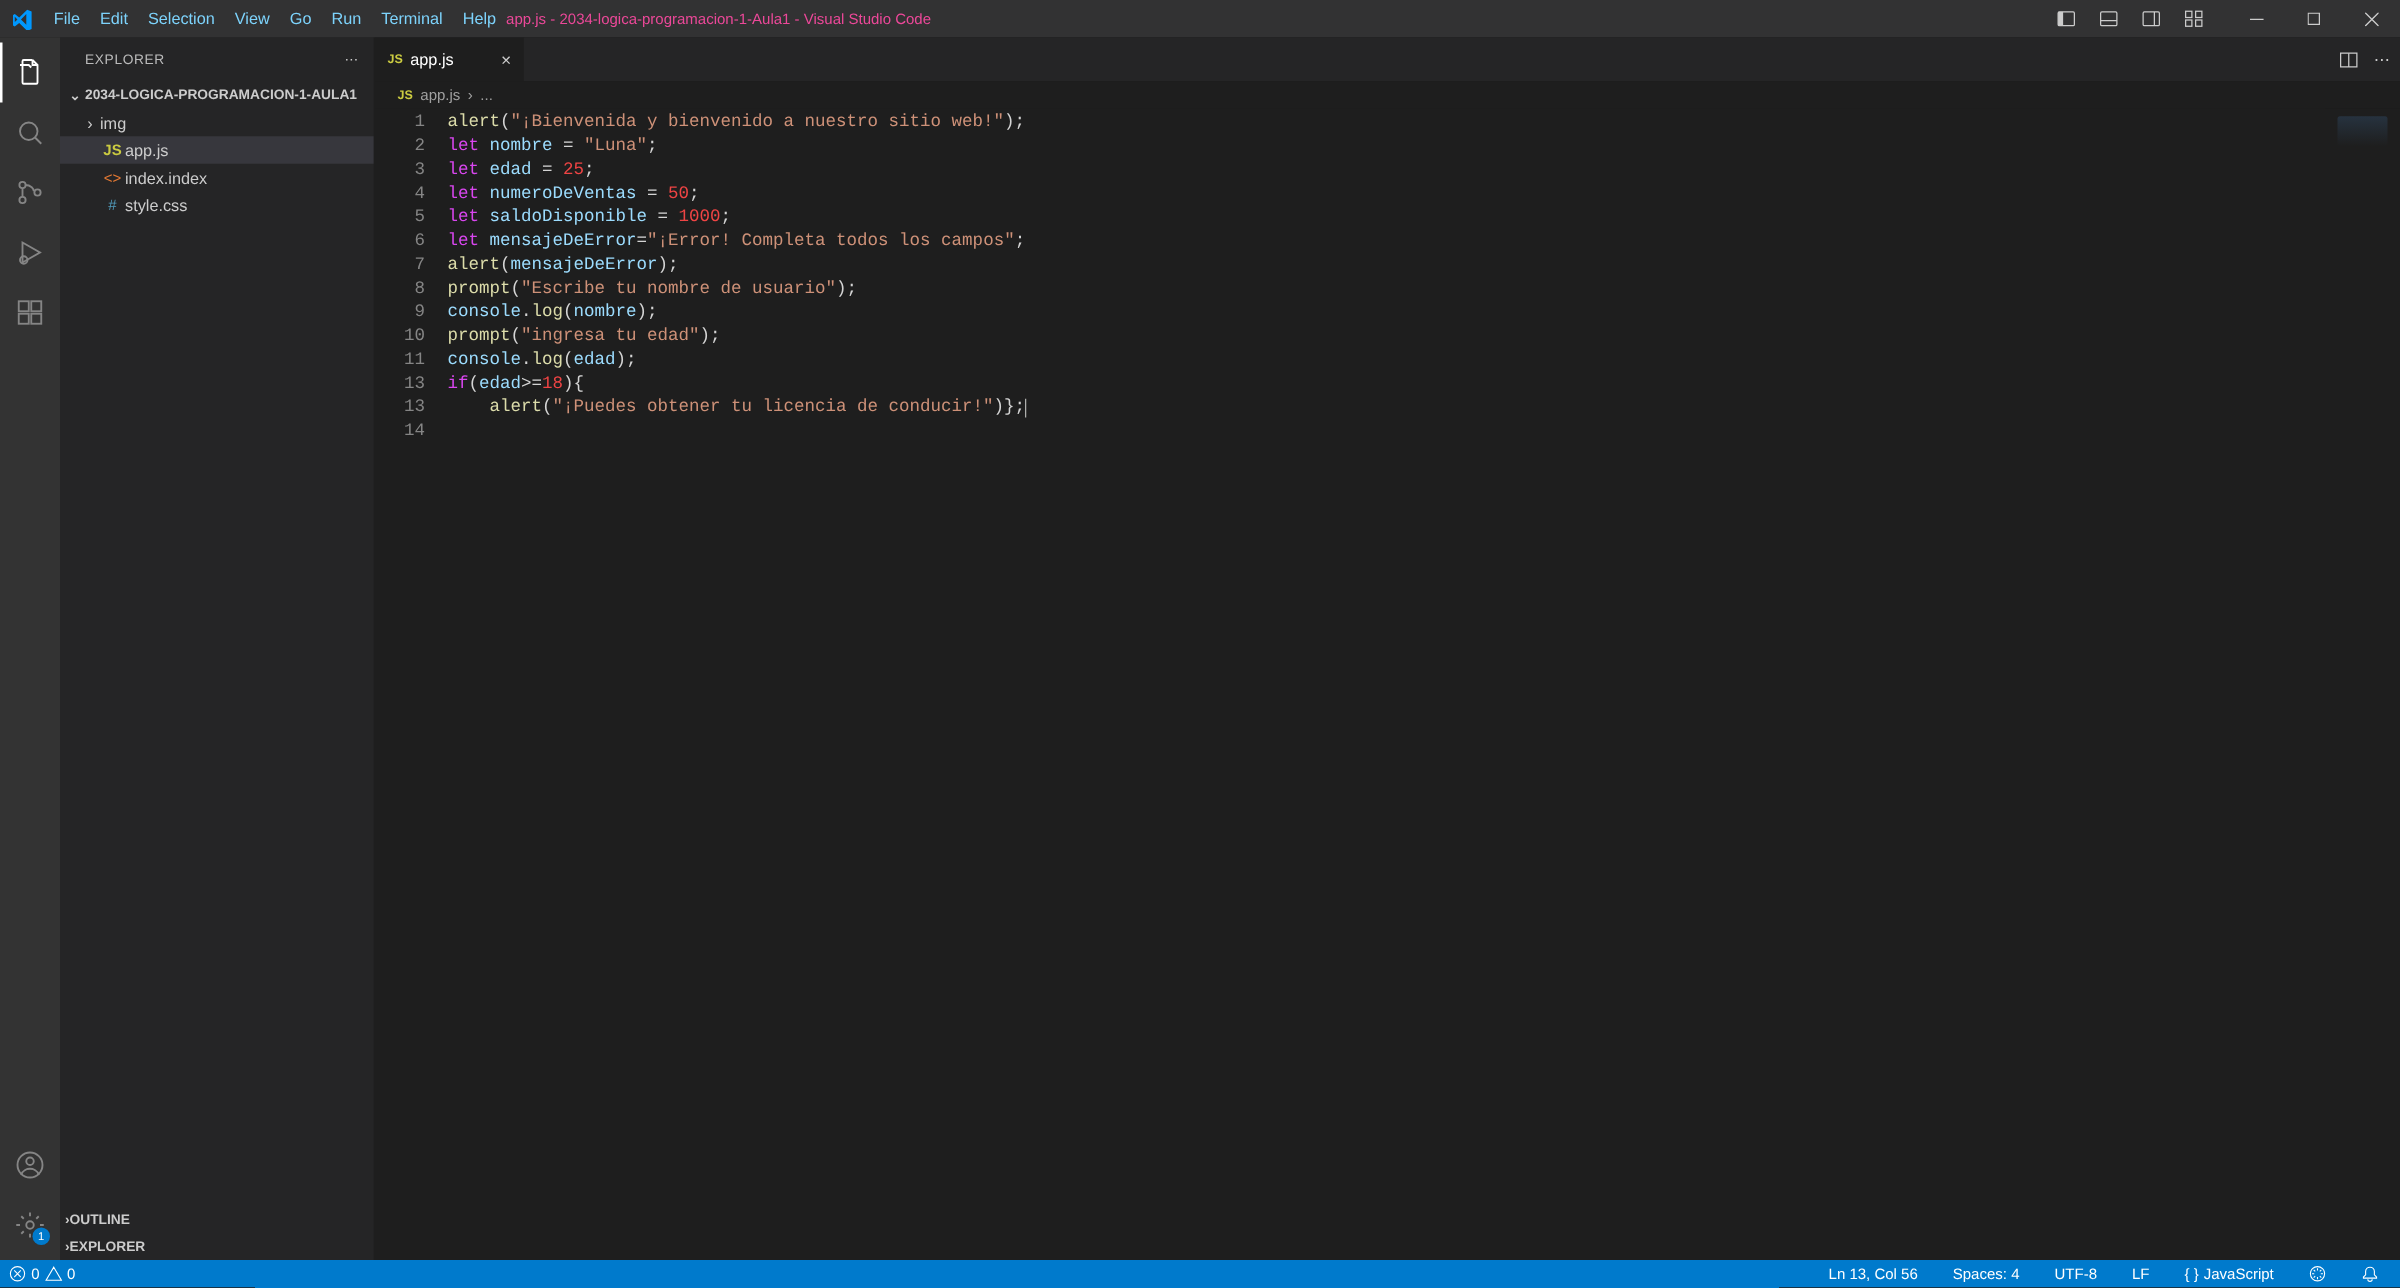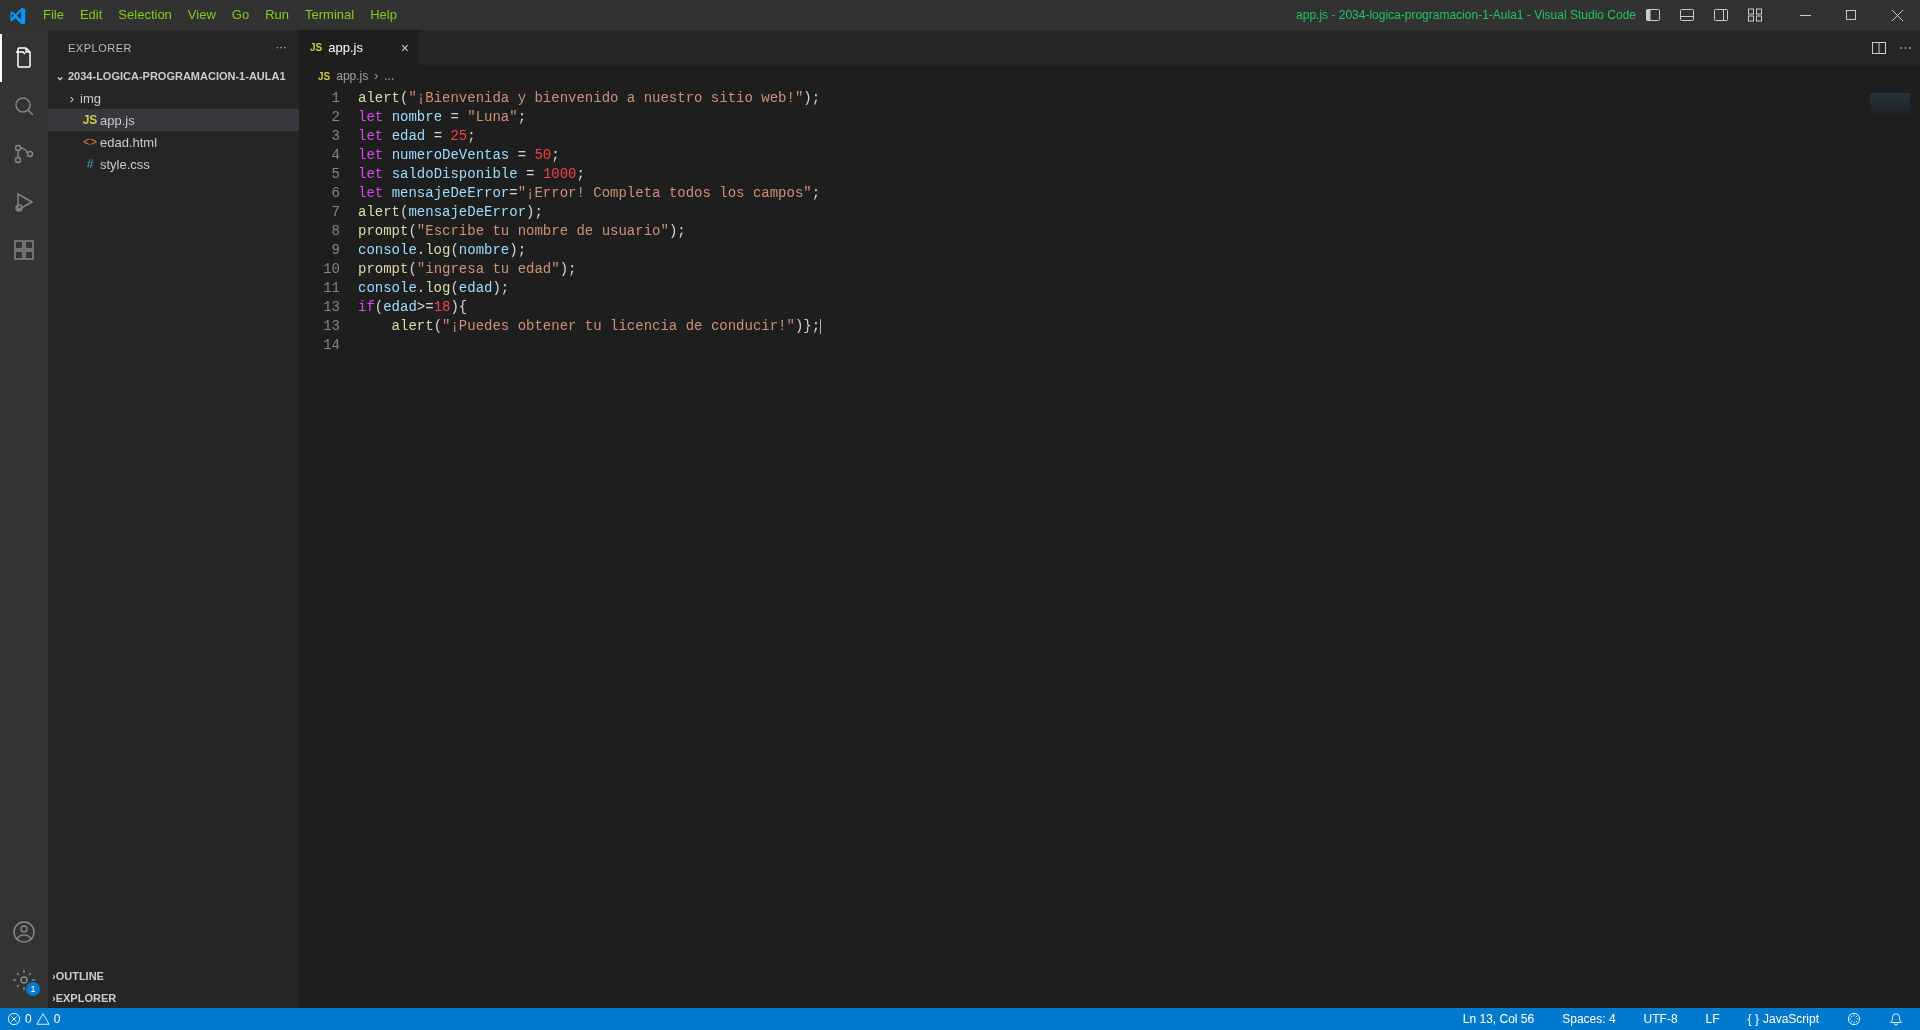--- a/index.html
+++ b/index.html
@@ -17,22 +17,22 @@
   
   .title-bar {
     height: 30px;
     background: #323233;
     display: flex;
     align-items: center;
     -webkit-app-region: drag;
   }
   .title-bar .logo { width: 35px; display:flex; justify-content:center; }
   .menu-bar { display:flex; }
-  .menu-item { padding: 0 8px; line-height:30px; cursor:default; color:#84cc16; }
-  .window-title { flex:1; text-align:right; color:#22c55e; font-size:12px; }
+  .menu-item { padding: 0 8px; line-height:30px; cursor:default; color:#7dd3fc; }
+  .window-title { flex:1; text-align:left; color:#ec4899; font-size:12px; }
   .title-right { display:flex; align-items:center; gap:0; }
   .layout-btn, .win-btn { width:46px; height:30px; display:flex; align-items:center; justify-content:center; }
   .layout-group { display:flex; margin-right:10px; }
   .layout-group .layout-btn { width:34px; }
 
   
   .workbench { flex:1; display:flex; min-height:0; }
   .activity-bar {
     width:48px; background:#333333; display:flex; flex-direction:column;
     align-items:center; justify-content:space-between; padding:4px 0;
@@ -286,21 +286,21 @@
         <span>img</span>
       </div>
       <div class="tree-row indent1 selected">
         <span class="chev"></span>
         <span class="file-icon fi-js">JS</span>
         <span>app.js</span>
       </div>
       <div class="tree-row indent1">
         <span class="chev"></span>
         <span class="file-icon fi-html">&lt;&gt;</span>
-        <span>edad.html</span>
+        <span>index.index</span>
       </div>
       <div class="tree-row indent1">
         <span class="chev"></span>
         <span class="file-icon fi-css">#</span>
         <span>style.css</span>
       </div>
     </div>
     <div class="bottom-sections">
       <div class="outline-section">
         <span class="chev">›</span>

